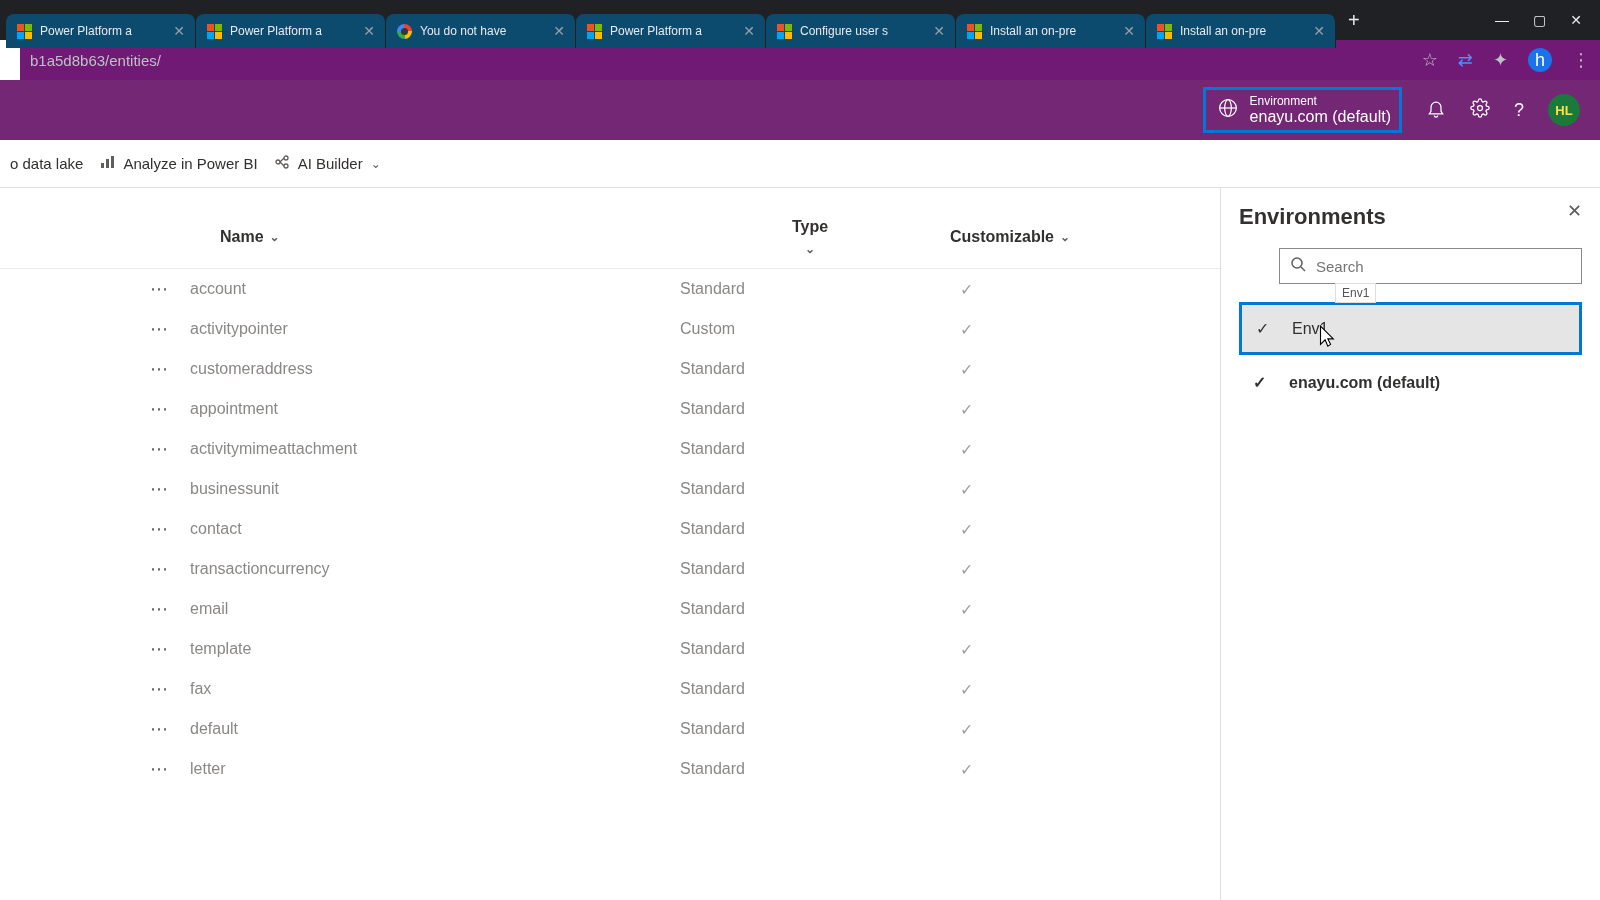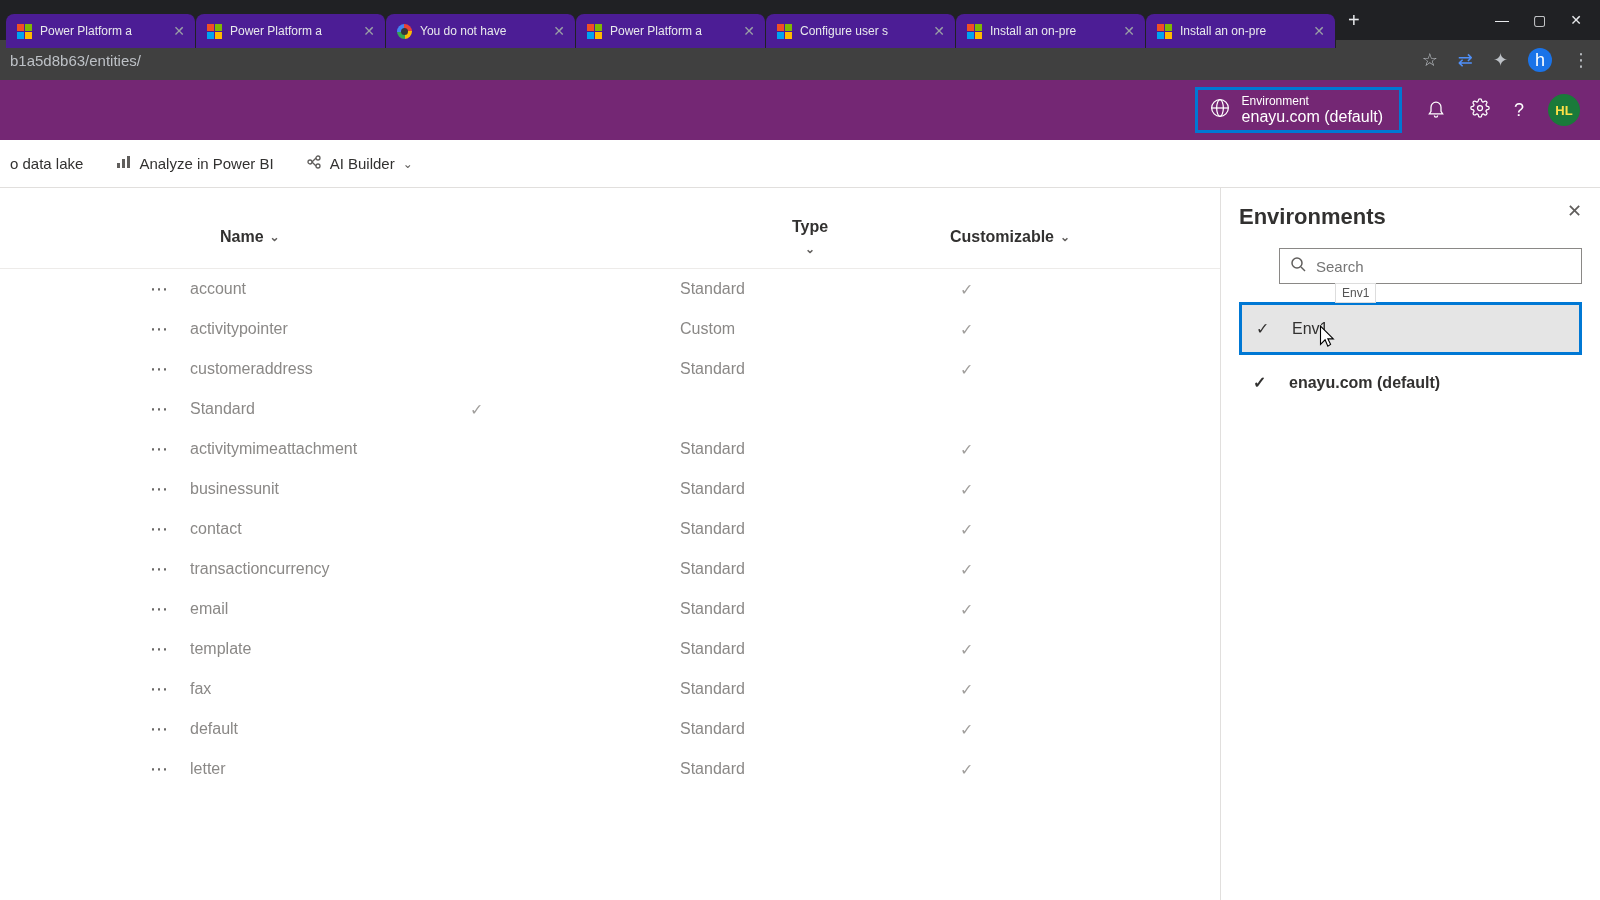--- a/index.html
+++ b/index.html
@@ -1,45 +1,45 @@
 <!DOCTYPE html>
 <html><head>
 <meta charset="utf-8">
 <style>
 * { margin: 0; padding: 0; box-sizing: border-box; font-family: "Segoe UI", Arial, sans-serif; }
 body { background: #fff; width: 1600px; height: 900px; overflow: hidden; position: relative; }
 
 
 .browser-tabs { background: #202124; height: 40px; display: flex; align-items: center; padding: 0 6px; gap: 0; }
-.tab { display: flex; align-items: center; background: #4c1d95; border-radius: 8px 8px 0 0; height: 34px; padding: 0 10px; margin-top: 22px; gap: 8px; min-width: 0; max-width: 190px; flex: 1; border-right: 1px solid #202124; }
+.tab { display: flex; align-items: center; background: #0c4a6e; border-radius: 8px 8px 0 0; height: 34px; padding: 0 10px; margin-top: 22px; gap: 8px; min-width: 0; max-width: 190px; flex: 1; border-right: 1px solid #202124; }
 .tab .favicon { width: 16px; height: 16px; flex-shrink: 0; display:flex; align-items:center; justify-content:center; }
 .tab .title { color: #e8eaed; font-size: 12px; overflow: hidden; text-overflow: ellipsis; white-space: nowrap; flex: 1; }
 .tab .close { color: #9aa0a6; font-size: 14px; flex-shrink: 0; cursor: pointer; }
 .new-tab { color: #e8eaed; font-size: 20px; padding: 0 12px; cursor: pointer; }
 .win-controls { margin-left: auto; display: flex; gap: 24px; color: #e8eaed; padding-right: 12px; }
 .win-controls span { font-size: 14px; cursor: pointer; }
 
-.url-bar { background: #404040; height: 40px; display: flex; align-items: center; padding: 0 10px; color: #bdc1c6; font-size: 15px; }
+.url-bar { background: #701a75; height: 40px; display: flex; align-items: center; padding: 0 10px; color: #bdc1c6; font-size: 15px; margin-left: 20px; }
 .url-text { flex: 1; }
 .url-actions { display: flex; gap: 20px; align-items: center; color: #bdc1c6; }
 .url-actions span { font-size: 18px; cursor: pointer; }
 .profile-dot { width: 24px; height: 24px; border-radius: 50%; background: #1a73e8; color: #fff; font-size: 13px; display: flex; align-items: center; justify-content: center; }
 
 
 .app-header { background: #742774; height: 60px; display: flex; align-items: center; justify-content: flex-end; padding: 0 20px; gap: 24px; position: relative; }
-.env-pill { border: 3px solid #0078d4; padding: 4px 16px 4px 12px; display: flex; align-items: center; gap: 12px; cursor: pointer; }
+.env-pill { border: 3px solid #0078d4; padding: 4px 8px 4px 12px; display: flex; align-items: center; gap: 12px; cursor: pointer; }
 .env-pill .globe { color: #fff; }
 .env-pill .env-text { color: #fff; }
 .env-pill .env-label { font-size: 12px; }
 .env-pill .env-val { font-size: 16px; font-weight: 500; }
 .header-icon { color: #fff; font-size: 18px; cursor: pointer; }
 .avatar { width: 32px; height: 32px; border-radius: 50%; background: #1a7a3a; color: #fde047; font-size: 13px; display: flex; align-items: center; justify-content: center; font-weight: 600; }
 
 
-.command-bar { height: 48px; border-bottom: 1px solid #e1dfdd; display: flex; align-items: center; padding: 0 10px; gap: 32px; color: #323130; font-size: 15px; }
+.command-bar { height: 48px; border-bottom: 1px solid #e1dfdd; display: flex; align-items: center; padding: 0 10px; gap: 16px; color: #323130; font-size: 15px; }
 .cmd { display: flex; align-items: center; gap: 8px; cursor: pointer; }
 .cmd-icon { font-size: 16px; color: #605e5c; }
 
 
 .main { display: flex; height: calc(900px - 40px - 40px - 60px - 48px); }
 .table-area { flex: 1; overflow: auto; padding-top: 30px; }
 
 .tbl { width: 100%; }
 .thead { display: flex; padding: 0 30px 12px 150px; border-bottom: 1px solid #edebe9; }
 .th { display: flex; align-items: center; gap: 6px; color: #323130; font-weight: 600; font-size: 16px; cursor: pointer; }
@@ -271,20 +271,21 @@
             <span class="td-cust">✓</span>
           </div>
           <div class="trow">
             <span class="more">⋯</span>
             <span class="td-name">customeraddress</span>
             <span class="td-type">Standard</span>
             <span class="td-cust">✓</span>
           </div>
           <div class="trow">
             <span class="more">⋯</span>
+            <span class="td-name">appointment</span>
             <span class="td-type">Standard</span>
             <span class="td-cust">✓</span>
           </div>
           <div class="trow">
             <span class="more">⋯</span>
             <span class="td-name">activitymimeattachment</span>
             <span class="td-type">Standard</span>
             <span class="td-cust">✓</span>
           </div>
           <div class="trow">

